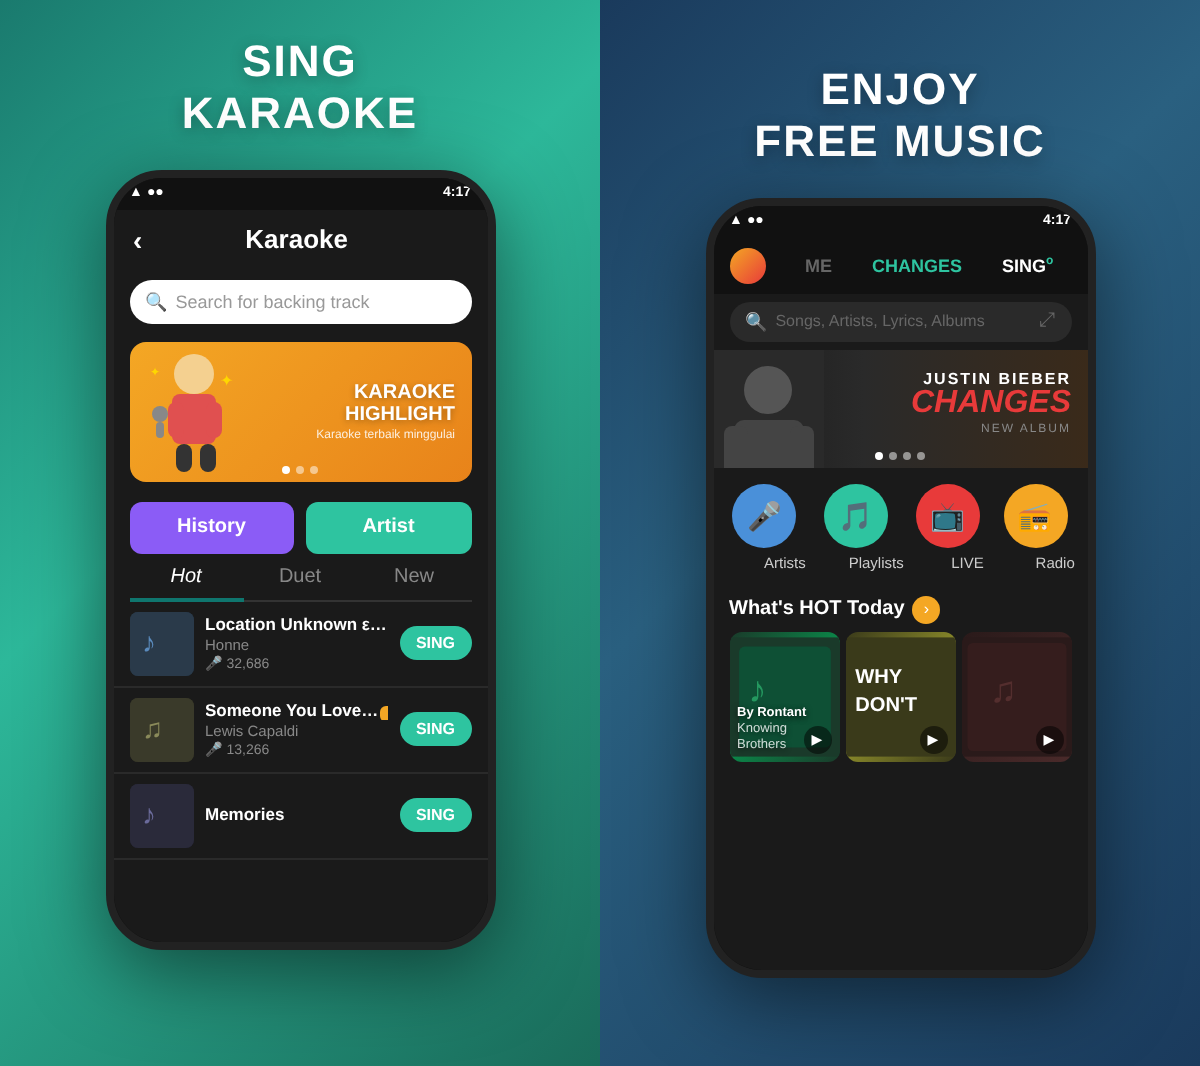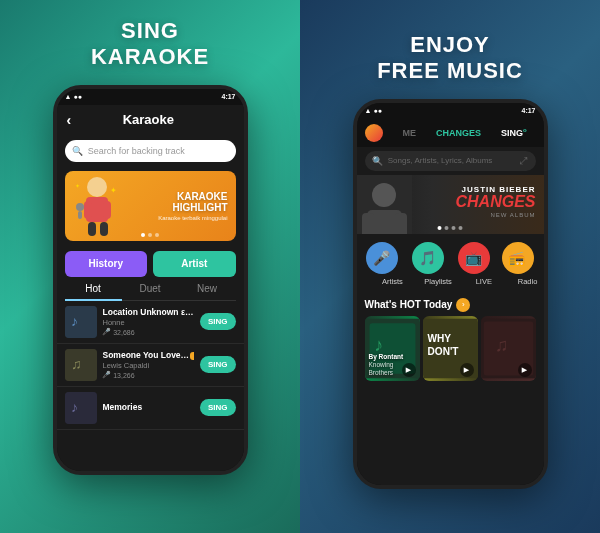--- a/index.html
+++ b/index.html
@@ -214,22 +214,23 @@
     .tab-item {
       flex: 1;
       text-align: center;
       font-size: 10px;
       color: #888;
       padding-bottom: 3px;
     }
 
     .tab-item.active {
       color: white;
-      border-bottom: 2px solid #7dd3fc;
+      border-bottom: 2px solid #0f766e;
       margin-bottom: -4px;
+      font-style: italic;
     }
 
     
     .song-list {
       flex: 1;
       overflow: hidden;
     }
 
     .song-item {
       display: flex;

